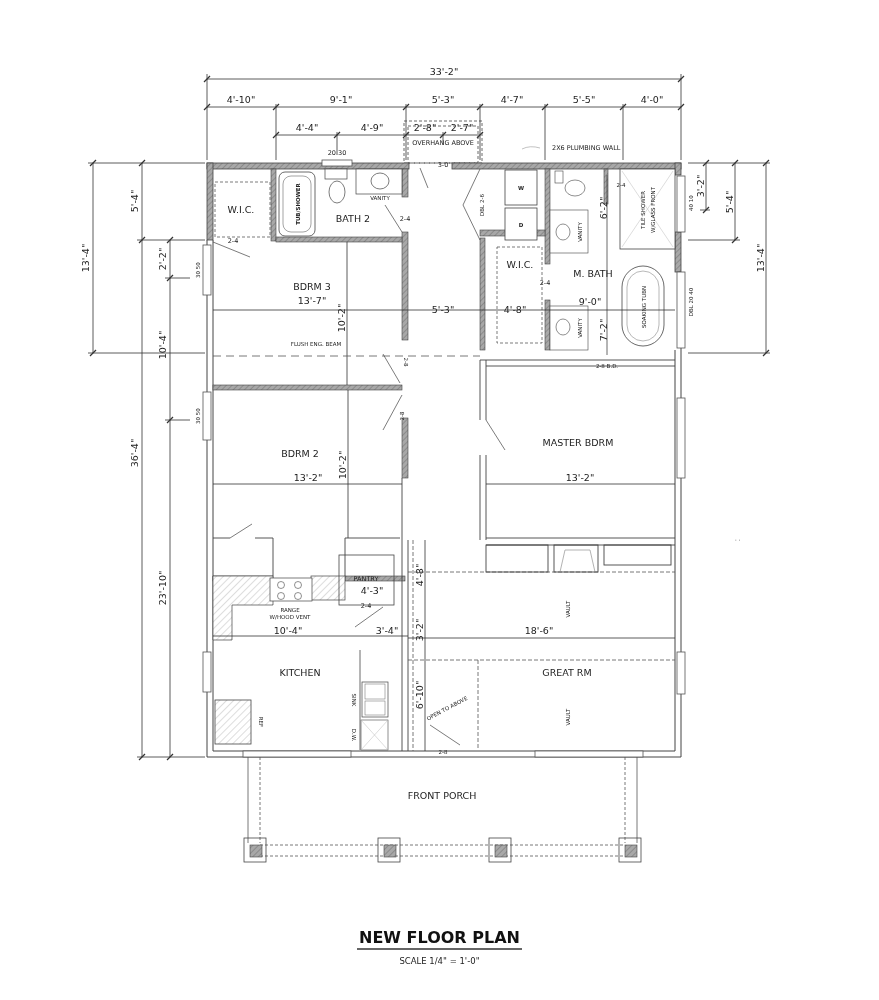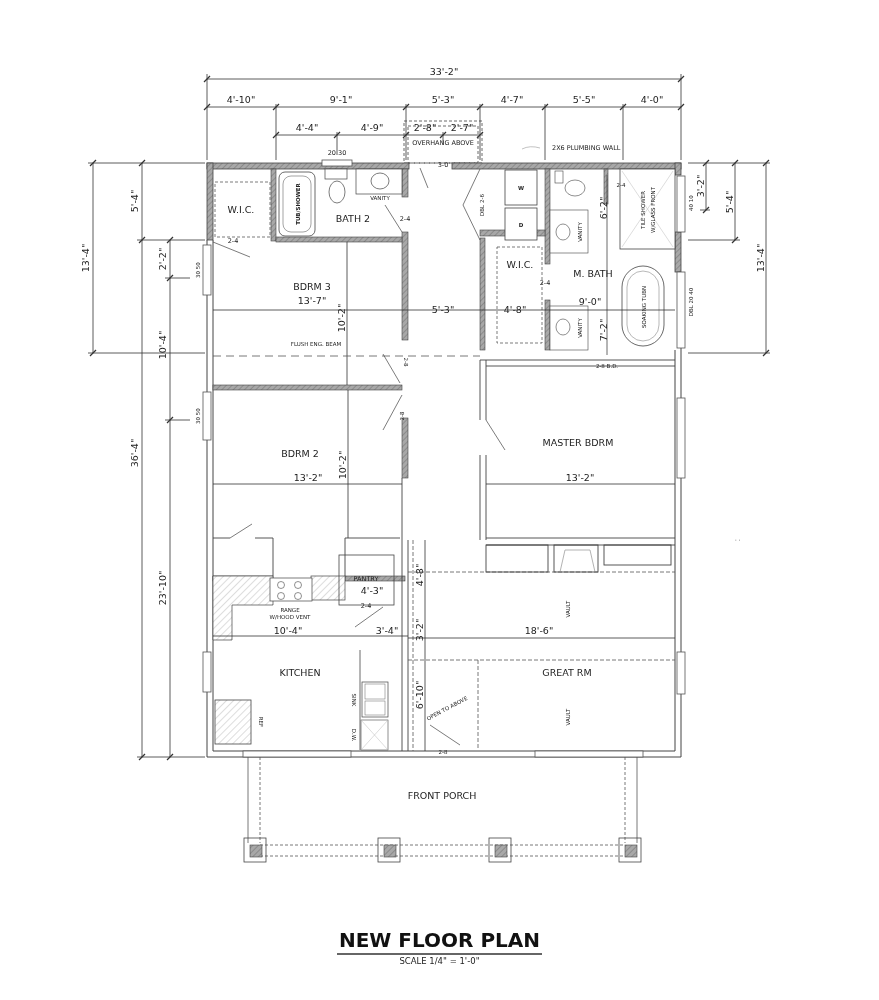--- a/index.html
+++ b/index.html
@@ -4,21 +4,21 @@
 <style>
   html, body { margin: 0; padding: 0; background: #ffffff; }
   body { width: 879px; height: 1000px; position: relative; overflow: hidden; font-family: "DejaVu Sans", sans-serif; }
   #plan { position: absolute; left: 0; top: 0; }
   .lbl { font-family: "DejaVu Sans", sans-serif; fill: #222; }
   .room { font-size: 9.5px; font-weight: 500; }
   .dim { font-size: 9.5px; }
   .small { font-size: 6.5px; }
   .tiny { font-size: 5.5px; }
   .title-block { position: absolute; left: 0; width: 879px; text-align: center; }
-  .title { top: 928px; font-family: "DejaVu Sans", sans-serif; font-weight: bold; font-size: 20px; color: #111; }
+  .title { top: 928px; font-family: "DejaVu Sans", sans-serif; font-weight: bold; font-size: 16px; color: #111; }
   .title span { display: inline-block; border-bottom: 2px solid #666; padding: 0 2px 1px; }
   .subtitle { top: 956px; font-family: "DejaVu Sans", sans-serif; font-size: 8.5px; color: #222; }
 </style>
 </head>
 <body>
 
 <svg id="plan" width="879" height="1000" viewBox="0 0 879 1000" xmlns="http://www.w3.org/2000/svg">
   <defs>
     <pattern id="hatch" patternUnits="userSpaceOnUse" width="4" height="4" patternTransform="rotate(45)">
       <rect width="4" height="4" fill="#a8a8a8"></rect>

